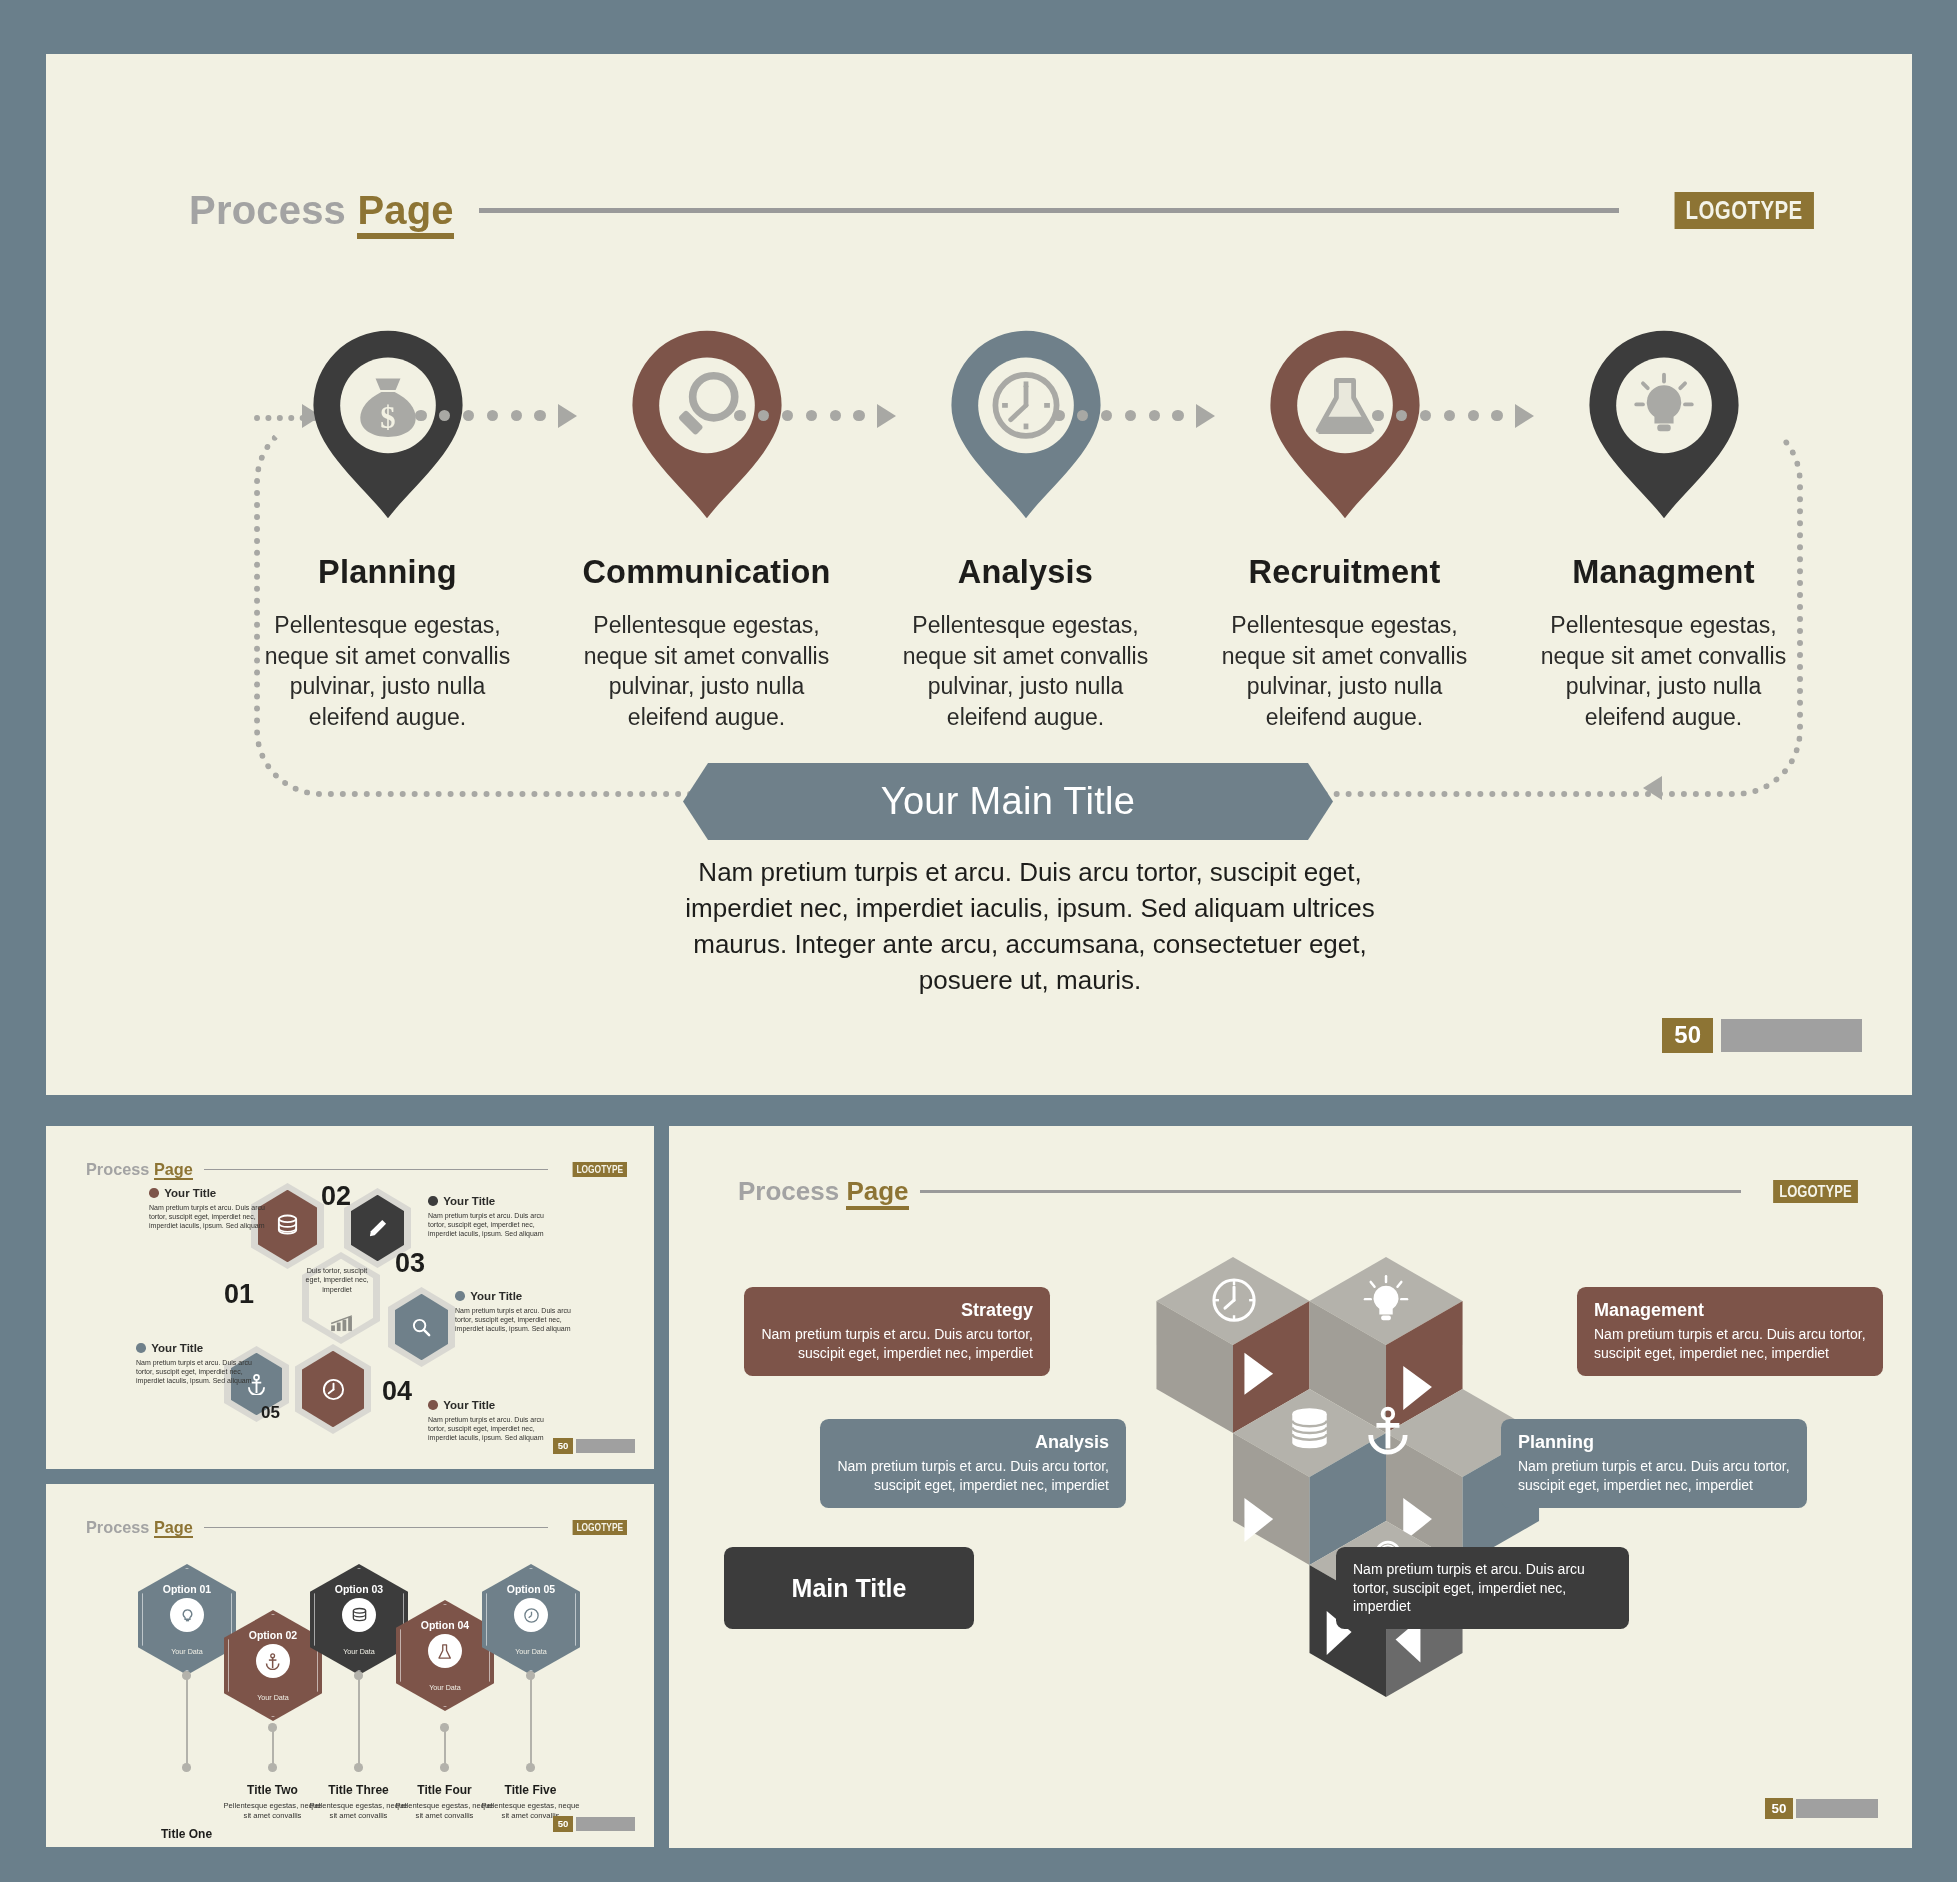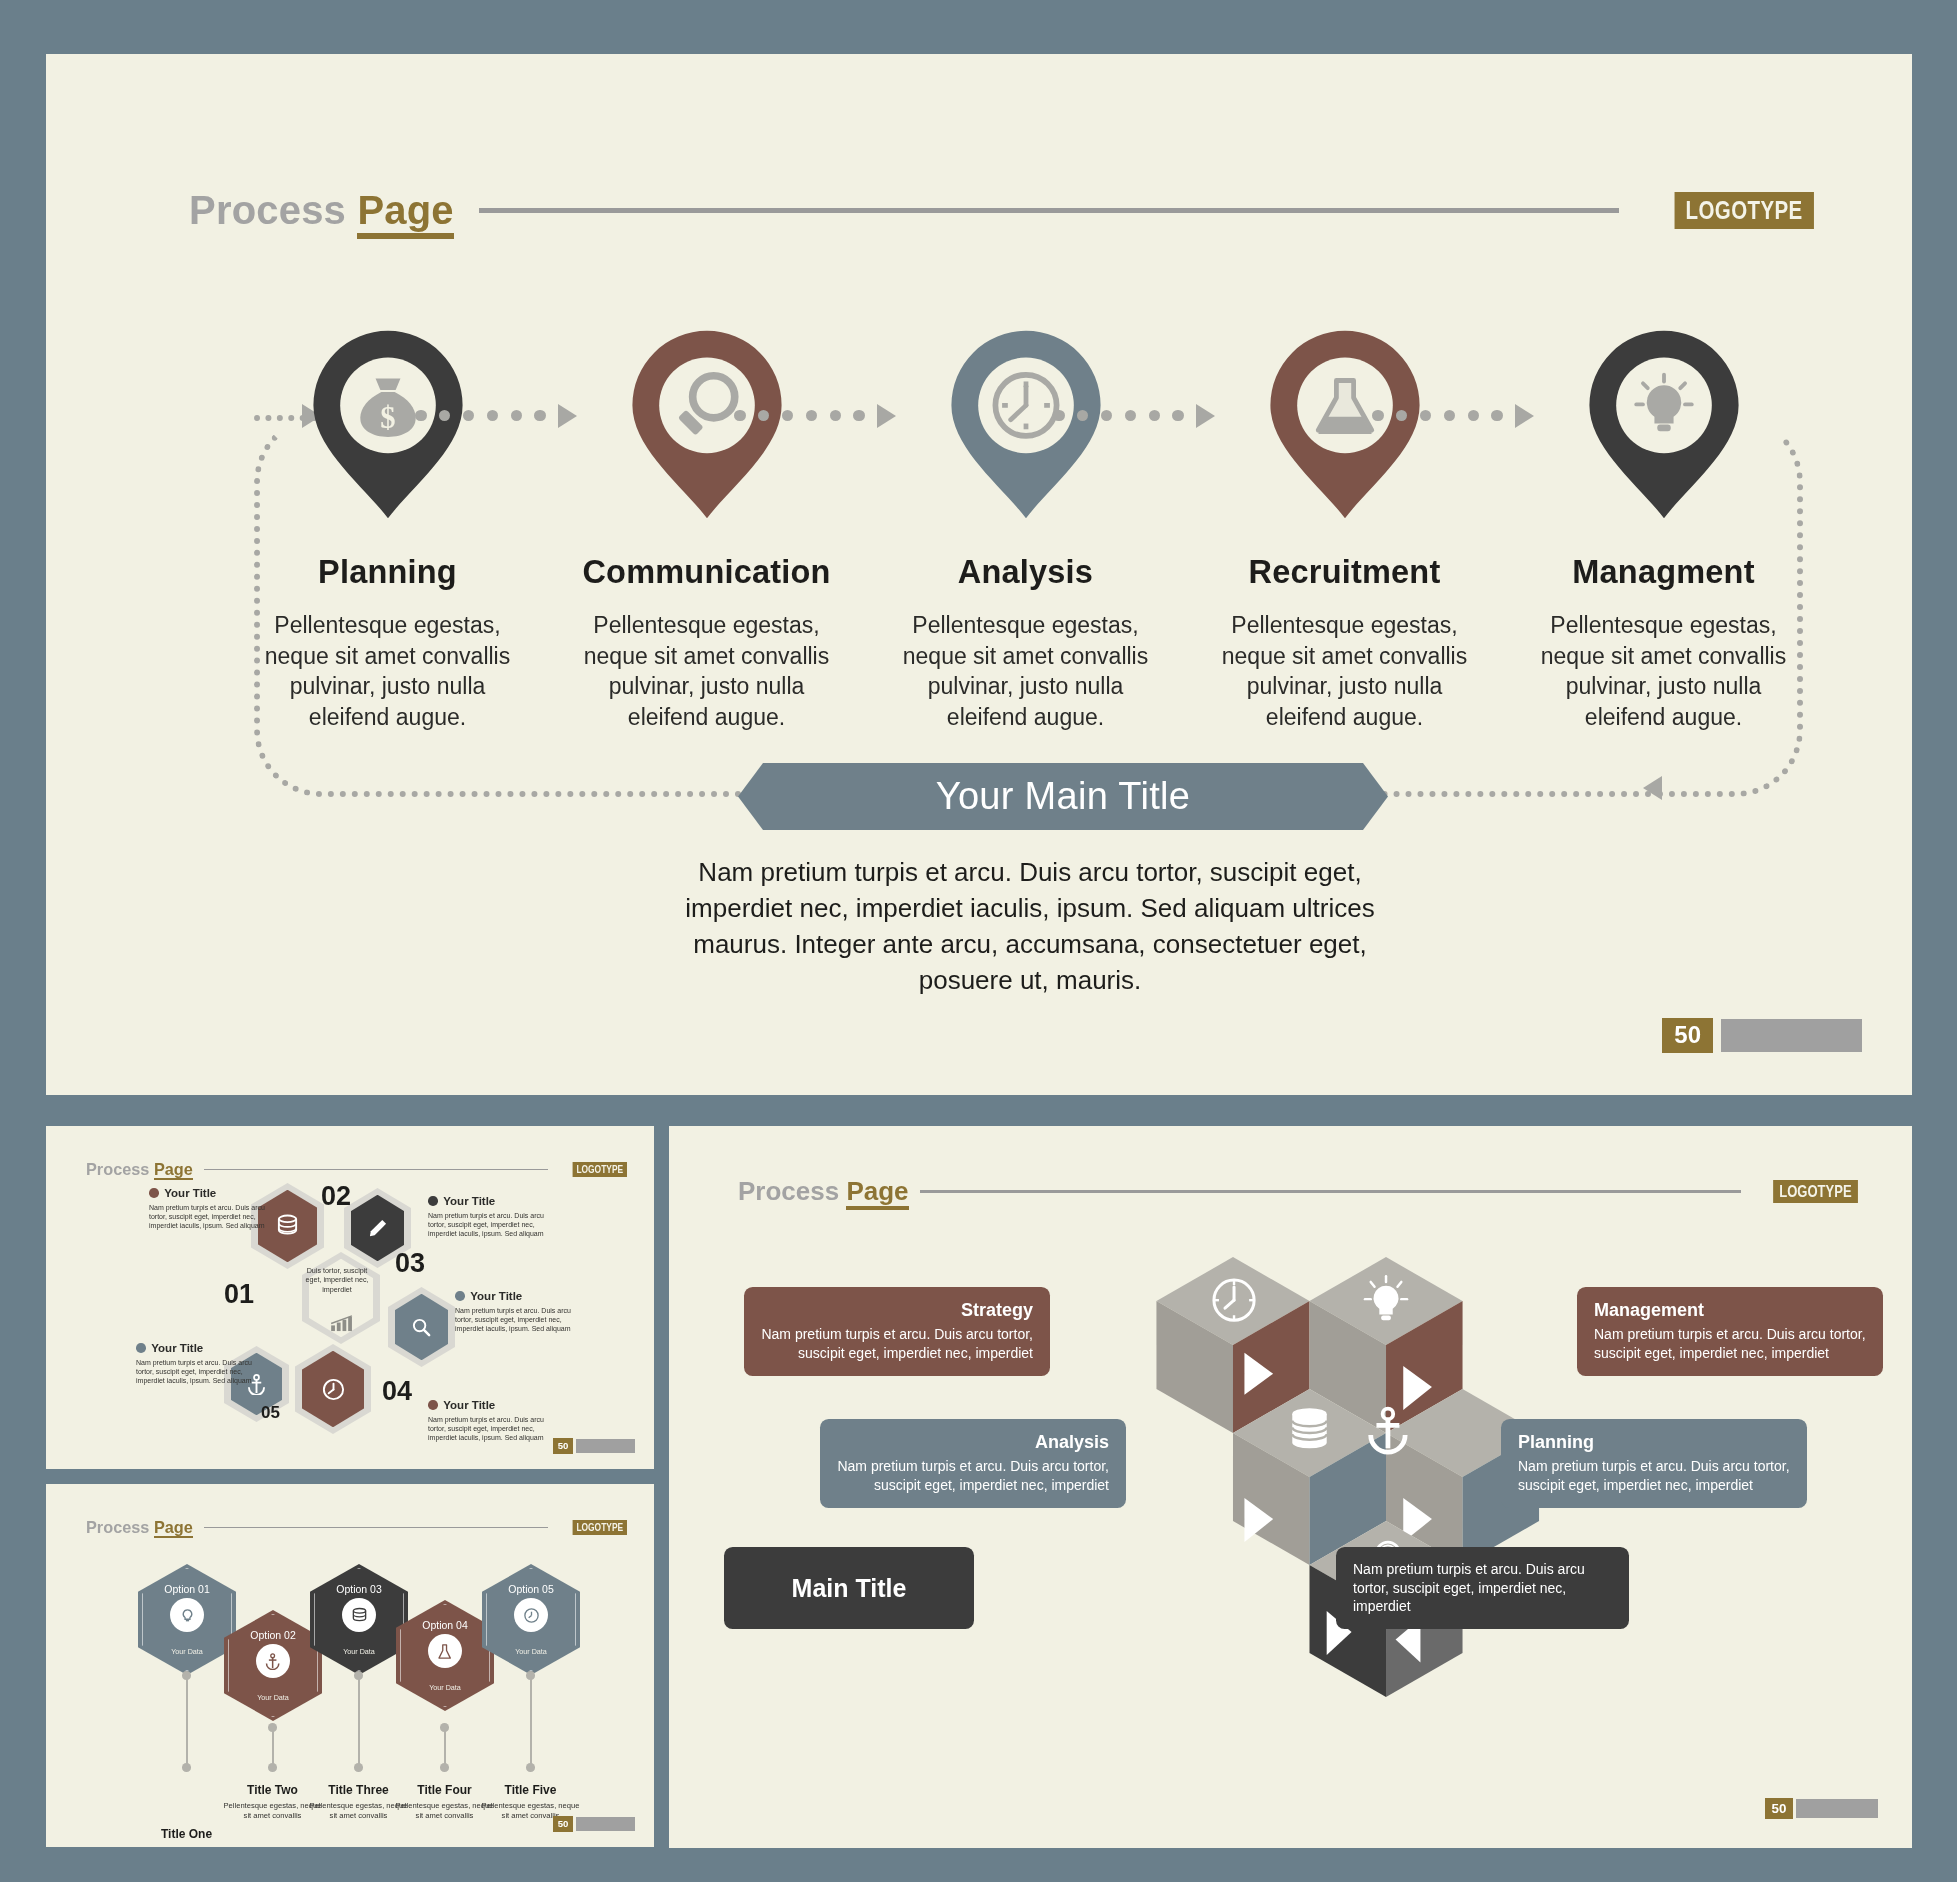--- a/index.html
+++ b/index.html
@@ -62,21 +62,21 @@
   .pin-arrow {
     position: absolute; top: 82px; width: 134px; height: 15.3px;
     display: flex; align-items: center; gap: 12.4px;
   }
   .pdot { width: 11.5px; height: 11.5px; border-radius: 50%; background: #a8a8a4; flex: 0 0 auto; }
   .pin-name { margin-top: 31px; font-size: 32.5px; font-weight: bold; color: #1d1d1b; letter-spacing: 0.2px; }
   .pin-desc { margin-top: 19px; font-size: 23px; line-height: 1.33; color: #2b2b29; text-align: center; width: 258px; }
 
   
   .banner {
-    position: absolute; left: 692px; top: 709px; width: 650px; height: 67px;
+    position: absolute; left: 637px; top: 709px; width: 650px; height: 77px;
     background: #6f808a; color: #fff;
     clip-path: polygon(25px 0, calc(100% - 25px) 0, 100% 50%, calc(100% - 25px) 100%, 25px 100%, 0 50%);
     display: flex; align-items: center; justify-content: center;
     font-size: 38px; letter-spacing: 0.3px;
   }
   .lead {
     position: absolute; left: 621px; top: 801px; width: 726px;
     text-align: center; font-size: 26px; line-height: 1.38; color: #1d1d1b;
   }
 
@@ -121,21 +121,21 @@
   .hl-head { display:flex; align-items:center; gap:5.7px; font-size:11.5px; font-weight:bold; color:#2b2b29; }
   .hl-dot { width:9.6px;height:9.6px;border-radius:50%;flex:0 0 auto; }
   .hl-body { margin-top:3.8px; font-size:7px; line-height:1.33; color:#33322f; }
   .hexnum { position:absolute; font-size:27px; font-weight:bold; color:#1d1d1b; }
   .hexcenter-txt { position:absolute; text-align:center; font-size:7.2px; line-height:1.3; color:#33322f; width:68px; }
 
   
   .opt { position: absolute; width: 98px; height: 111px; }
   .opt-bg { position:absolute; inset:0; clip-path: polygon(50% 0,100% 25%,100% 75%,50% 100%,0 75%,0 25%); }
   .opt-inner { position:absolute; inset:3.8px; clip-path: polygon(50% 0,100% 25%,100% 75%,50% 100%,0 75%,0 25%); border:1px solid rgba(255,255,255,.55); }
-  .opt-label { position:absolute; top:19px; left:0; right:0; text-align:center; color:#fff; font-size:10.5px; font-weight:normal; }
+  .opt-label { position:absolute; top:19px; left:0; right:0; text-align:center; color:#fff; font-size:10.5px; font-weight:bold; }
   .opt-icon { position:absolute; top:34px; left:50%; margin-left:-17px; width:34px;height:34px;border-radius:50%;background:#fff;display:flex;align-items:center;justify-content:center; }
   .opt-data { position:absolute; bottom:19px; left:0; right:0; text-align:center; color:#f0efe6; font-size:7.2px; }
   .stem { position:absolute; width:1.9px; background:#b3b2ab; }
   .stem-dot { position:absolute; width:8.6px;height:8.6px;border-radius:50%;background:#b3b2ab; }
   .opt-title { position:absolute; text-align:center; width:103px; }
   .opt-title b { font-size:12px; color:#1d1d1b; }
   .opt-title p { font-size:7.6px; line-height:1.35; color:#33322f; margin-top:2.9px; }
   .cb-card { position: absolute; border-radius: 8.6px; padding: 13.4px 17px; color: #fff; }
   .cb-card b { display:block; font-size:18px; margin-bottom:3.8px; }
   .cb-card p { font-size:14px; line-height:1.32; }

